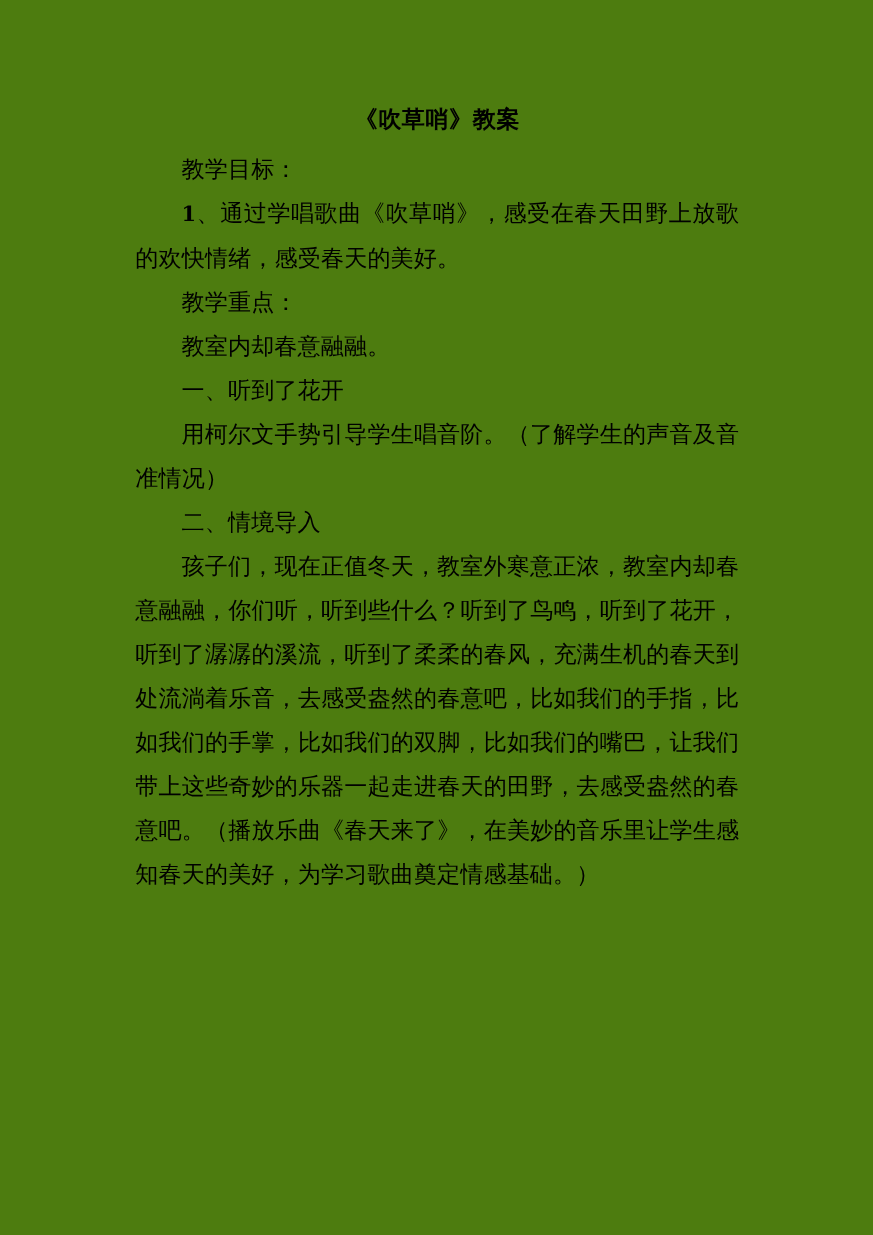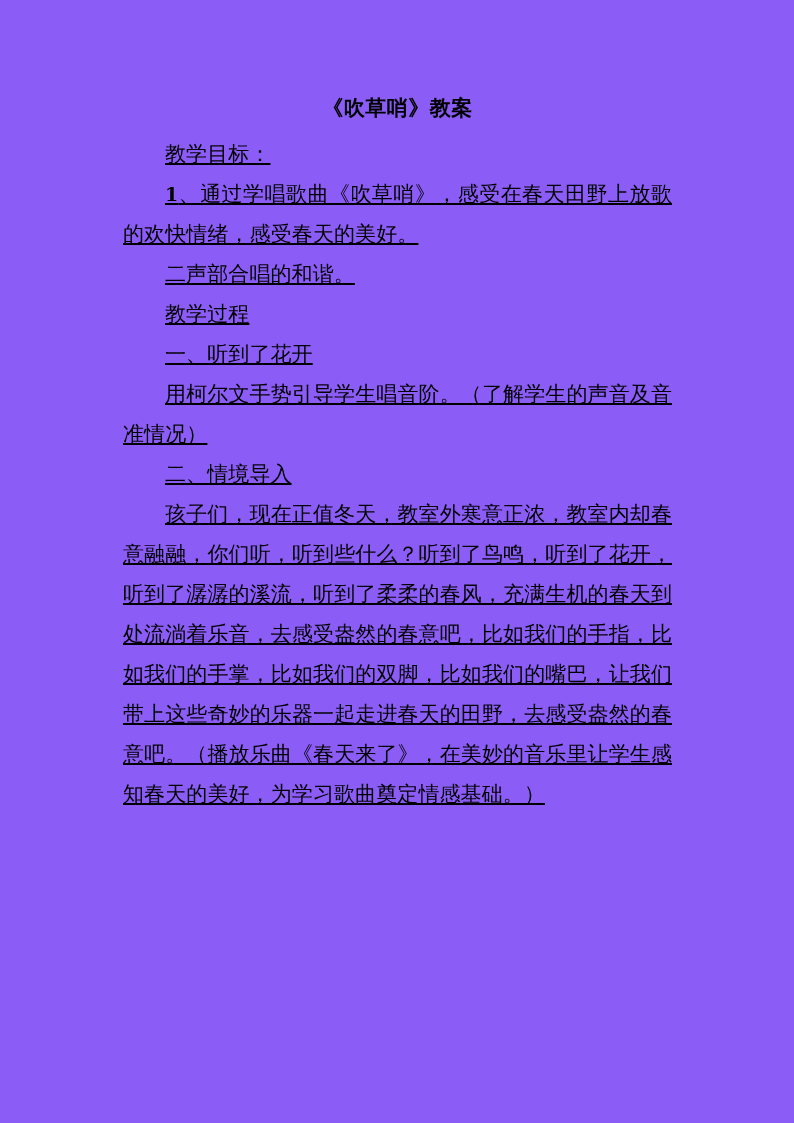--- a/index.html
+++ b/index.html
@@ -17,21 +17,21 @@
     color: #000000;
     -webkit-font-smoothing: none;
   }
 
   .page {
     position: absolute;
     left: 0;
     top: 0;
     width: 794px;
     height: 1123px;
-    background: #8b5cf6;
+    background: #4d7c0f;
     box-sizing: border-box;
   }
 
   
   .doc-body {
     position: absolute;
     left: 123px;
     top: 88px;
     width: 549px;
   }
@@ -46,21 +46,20 @@
   }
 
   .para {
     font-size: 21px;
     line-height: 40px;
     margin: 0;
     text-align: justify;
     text-justify: inter-ideograph;
     letter-spacing: 0.1px;
     word-break: break-all;
-    text-decoration: underline;
   }
 
   
   .para.indent {
     text-indent: 42px;
   }
 
   .num {
     font-family: "DejaVu Serif", "Liberation Serif", serif;
     font-weight: bold;
@@ -74,24 +73,24 @@
   <div class="doc-body">
 
     <h1 class="doc-title">《吹草哨》教案</h1>
 
     <p class="para indent">教学目标：</p>
 
     <p class="para indent"><span class="num">1</span>、通过学唱歌曲《吹草哨》，感受在春天田野上放歌的欢快情绪，感受春天的美好。</p>
 
 
 
+    <p class="para indent">教学重点：</p>
 
-    <p class="para indent">二声部合唱的和谐。</p>
+    <p class="para indent">教室内却春意融融。</p>
 
-    <p class="para indent">教学过程</p>
 
     <p class="para indent">一、听到了花开</p>
 
     <p class="para indent">用柯尔文手势引导学生唱音阶。（了解学生的声音及音准情况）</p>
 
     <p class="para indent">二、情境导入</p>
 
     <p class="para indent">孩子们，现在正值冬天，教室外寒意正浓，教室内却春意融融，你们听，听到些什么？听到了鸟鸣，听到了花开，听到了潺潺的溪流，听到了柔柔的春风，充满生机的春天到处流淌着乐音，去感受盎然的春意吧，比如我们的手指，比如我们的手掌，比如我们的双脚，比如我们的嘴巴，让我们带上这些奇妙的乐器一起走进春天的田野，去感受盎然的春意吧。（播放乐曲《春天来了》，在美妙的音乐里让学生感知春天的美好，为学习歌曲奠定情感基础。）</p>
 
   </div>

